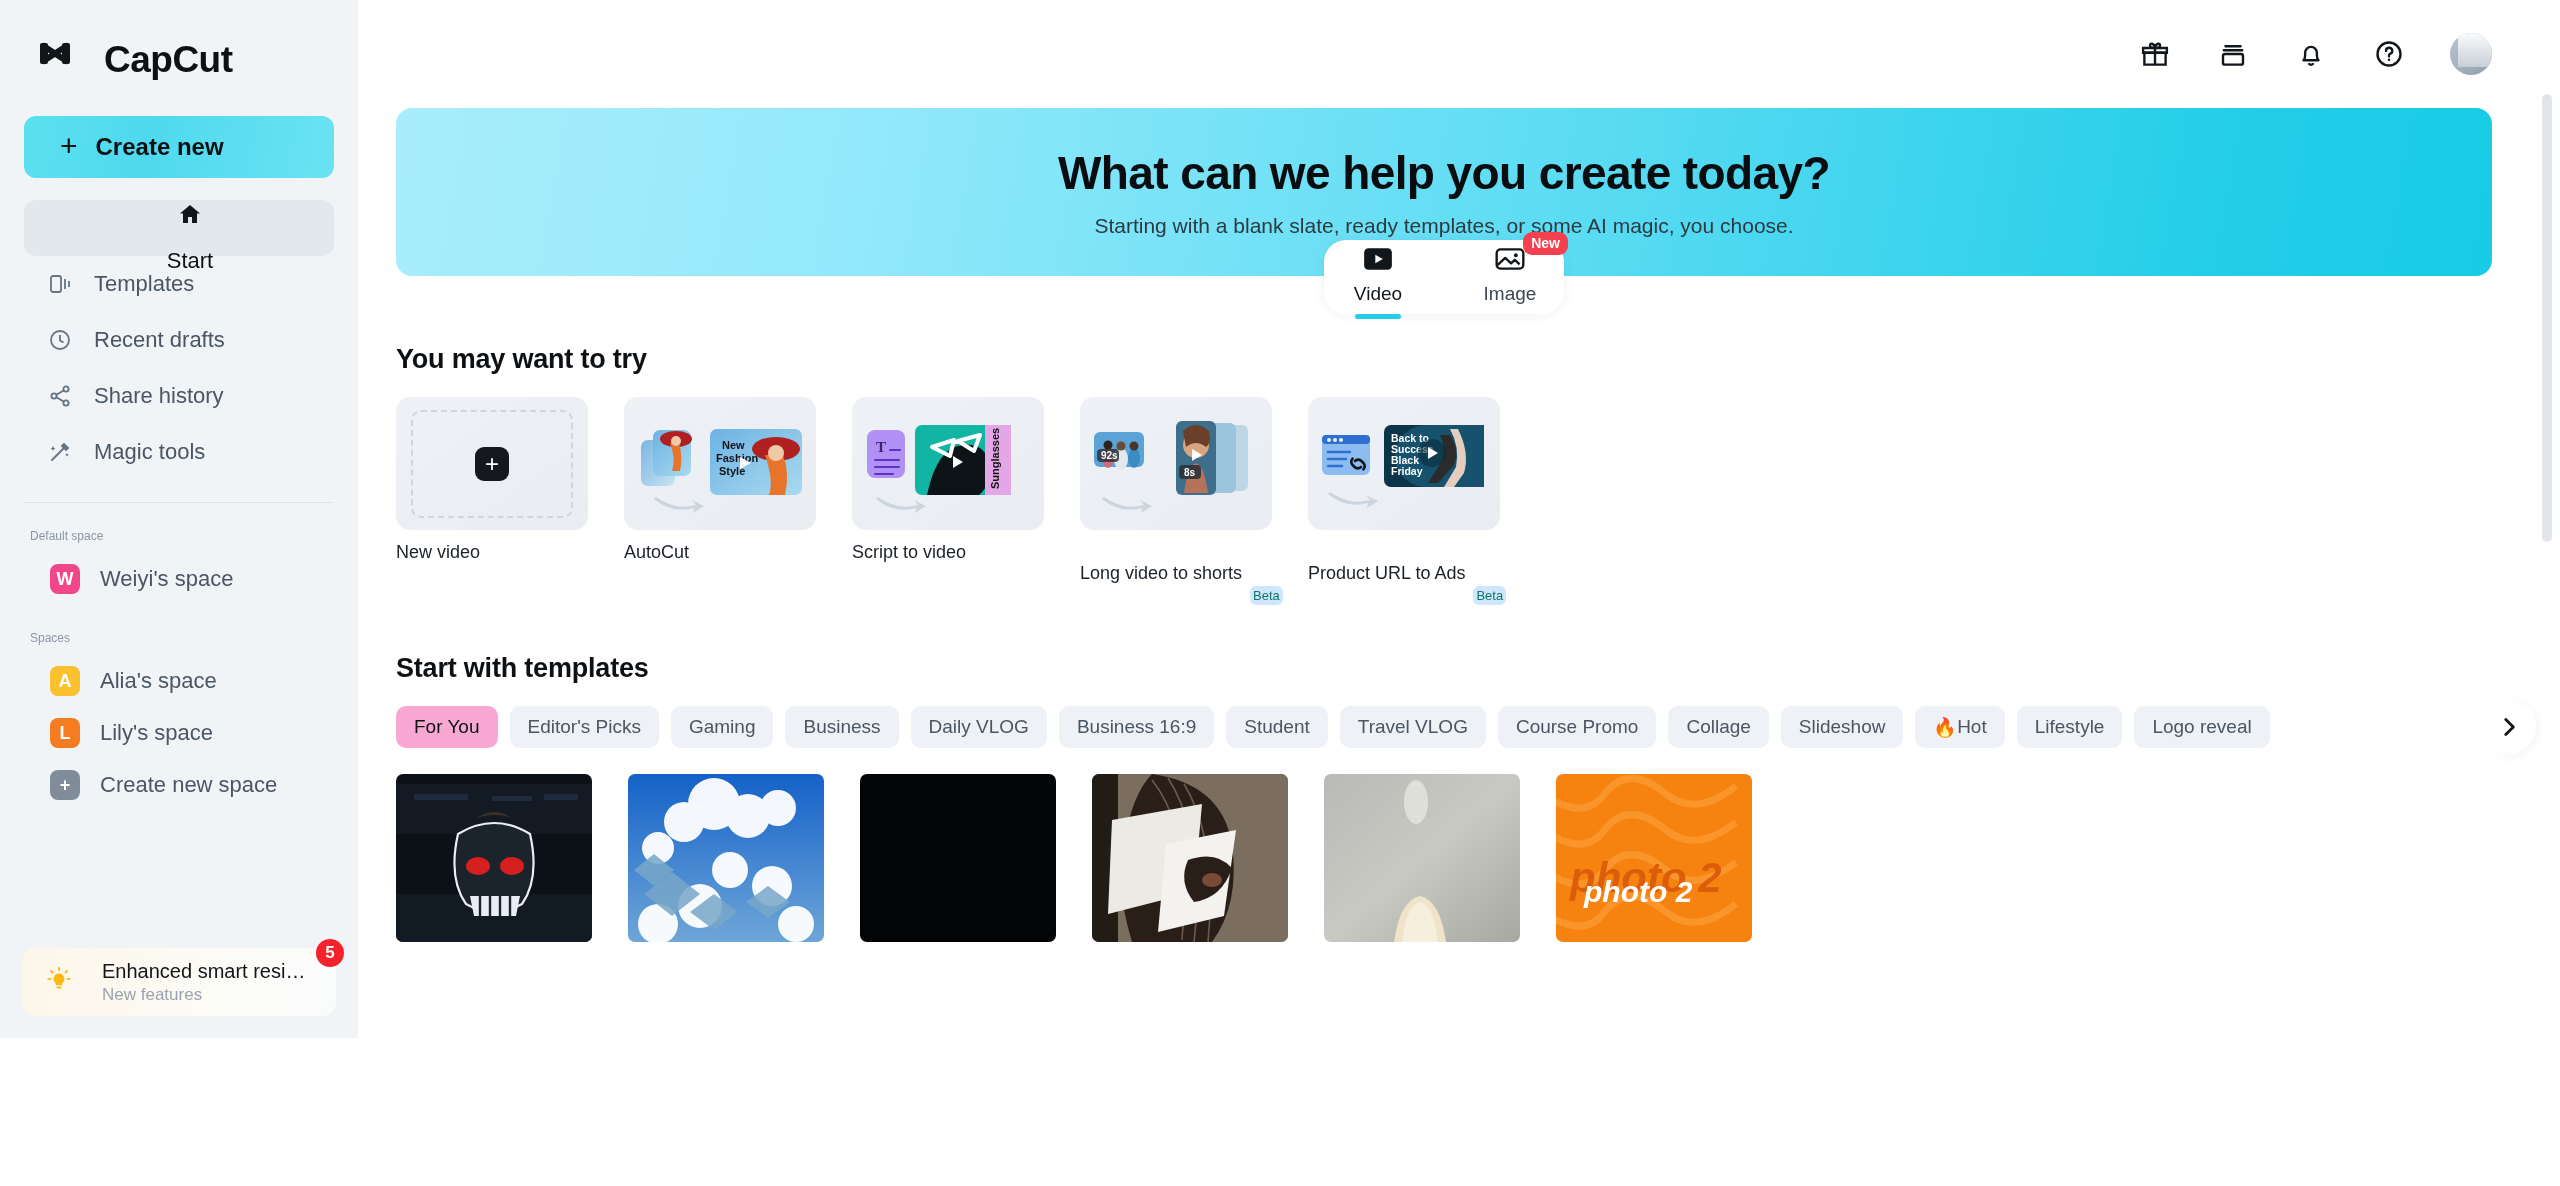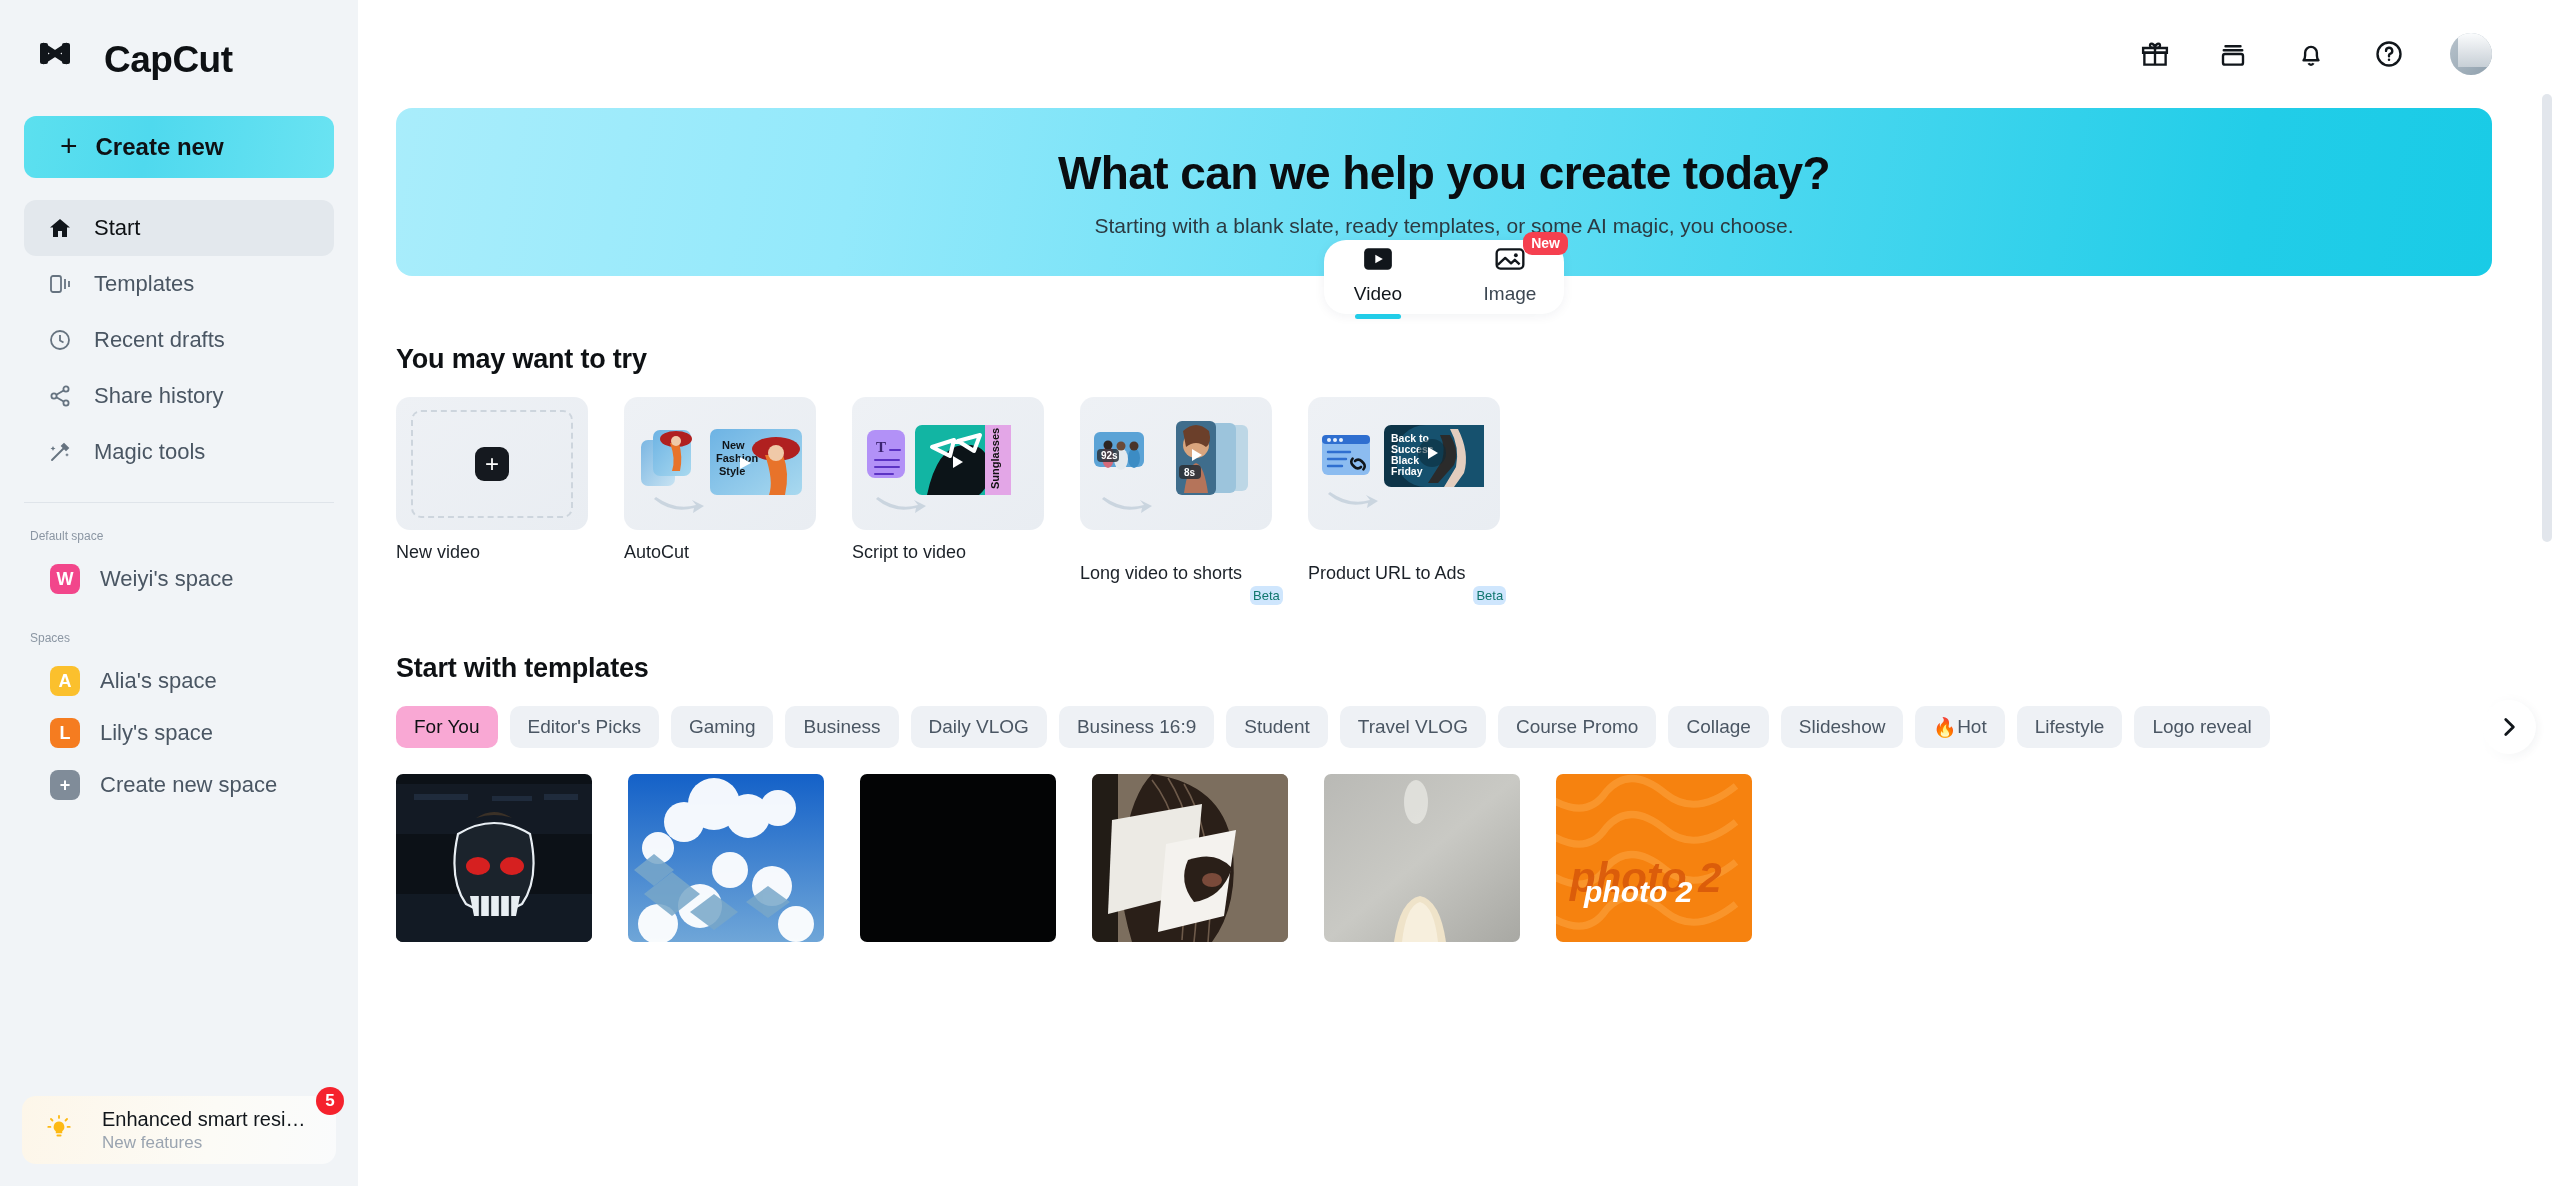--- a/index.html
+++ b/index.html
@@ -7,21 +7,21 @@
     width: 2560px; height: 1186px;
     overflow: hidden;
     font-family: "Liberation Sans", sans-serif;
     background: #ffffff;
     color: #0e1114;
   }
   #app { position: relative; width: 2560px; height: 1186px; display: flex; }
 
   
   .sidebar {
-    width: 358px; height: 1186px;
+    width: 358px; height: 1038px;
     background: #f1f4f7;
     position: relative;
     flex: 0 0 358px;
   }
   .brand { display: flex; align-items: center; gap: 14px; padding: 28px 0 0 38px; height: 92px; }
   .brand-logo { width: 52px; height: 40px; flex: 0 0 52px; }
   .brand-name { font-size: 37px; font-weight: 700; letter-spacing: -0.5px; color: #0e1114; }
 
   .create-new {
     margin: 24px 24px 0 24px;
@@ -36,21 +36,21 @@
   }
   .plus-glyph { font-size: 30px; font-weight: 400; line-height: 1; margin-top: -2px; }
 
   .nav { margin-top: 22px; padding: 0 24px; }
   .nav-item {
     height: 56px; border-radius: 12px;
     display: flex; align-items: center; gap: 20px;
     padding-left: 22px; cursor: pointer;
     color: #4a5663; font-size: 22px;
   }
-  .nav-item.active { background: #e3e8ed; color: #0e1114; font-weight: 400; }
+  .nav-item.active { background: #e3e8ed; color: #0e1114; font-weight: 400; flex-direction: column; }
   .nav-icon { width: 28px; height: 28px; display: flex; align-items: center; justify-content: center; flex: 0 0 28px; }
 
   .divider { height: 1px; background: #dfe4ea; margin: 22px 24px 0 24px; }
 
   .group-label { font-size: 12px; color: #8b96a3; padding: 26px 0 10px 30px; }
   .space-item {
     height: 52px; display: flex; align-items: center; gap: 20px;
     padding-left: 26px; margin: 0 24px; border-radius: 12px;
     cursor: pointer; color: #4a5663; font-size: 22px;
   }

